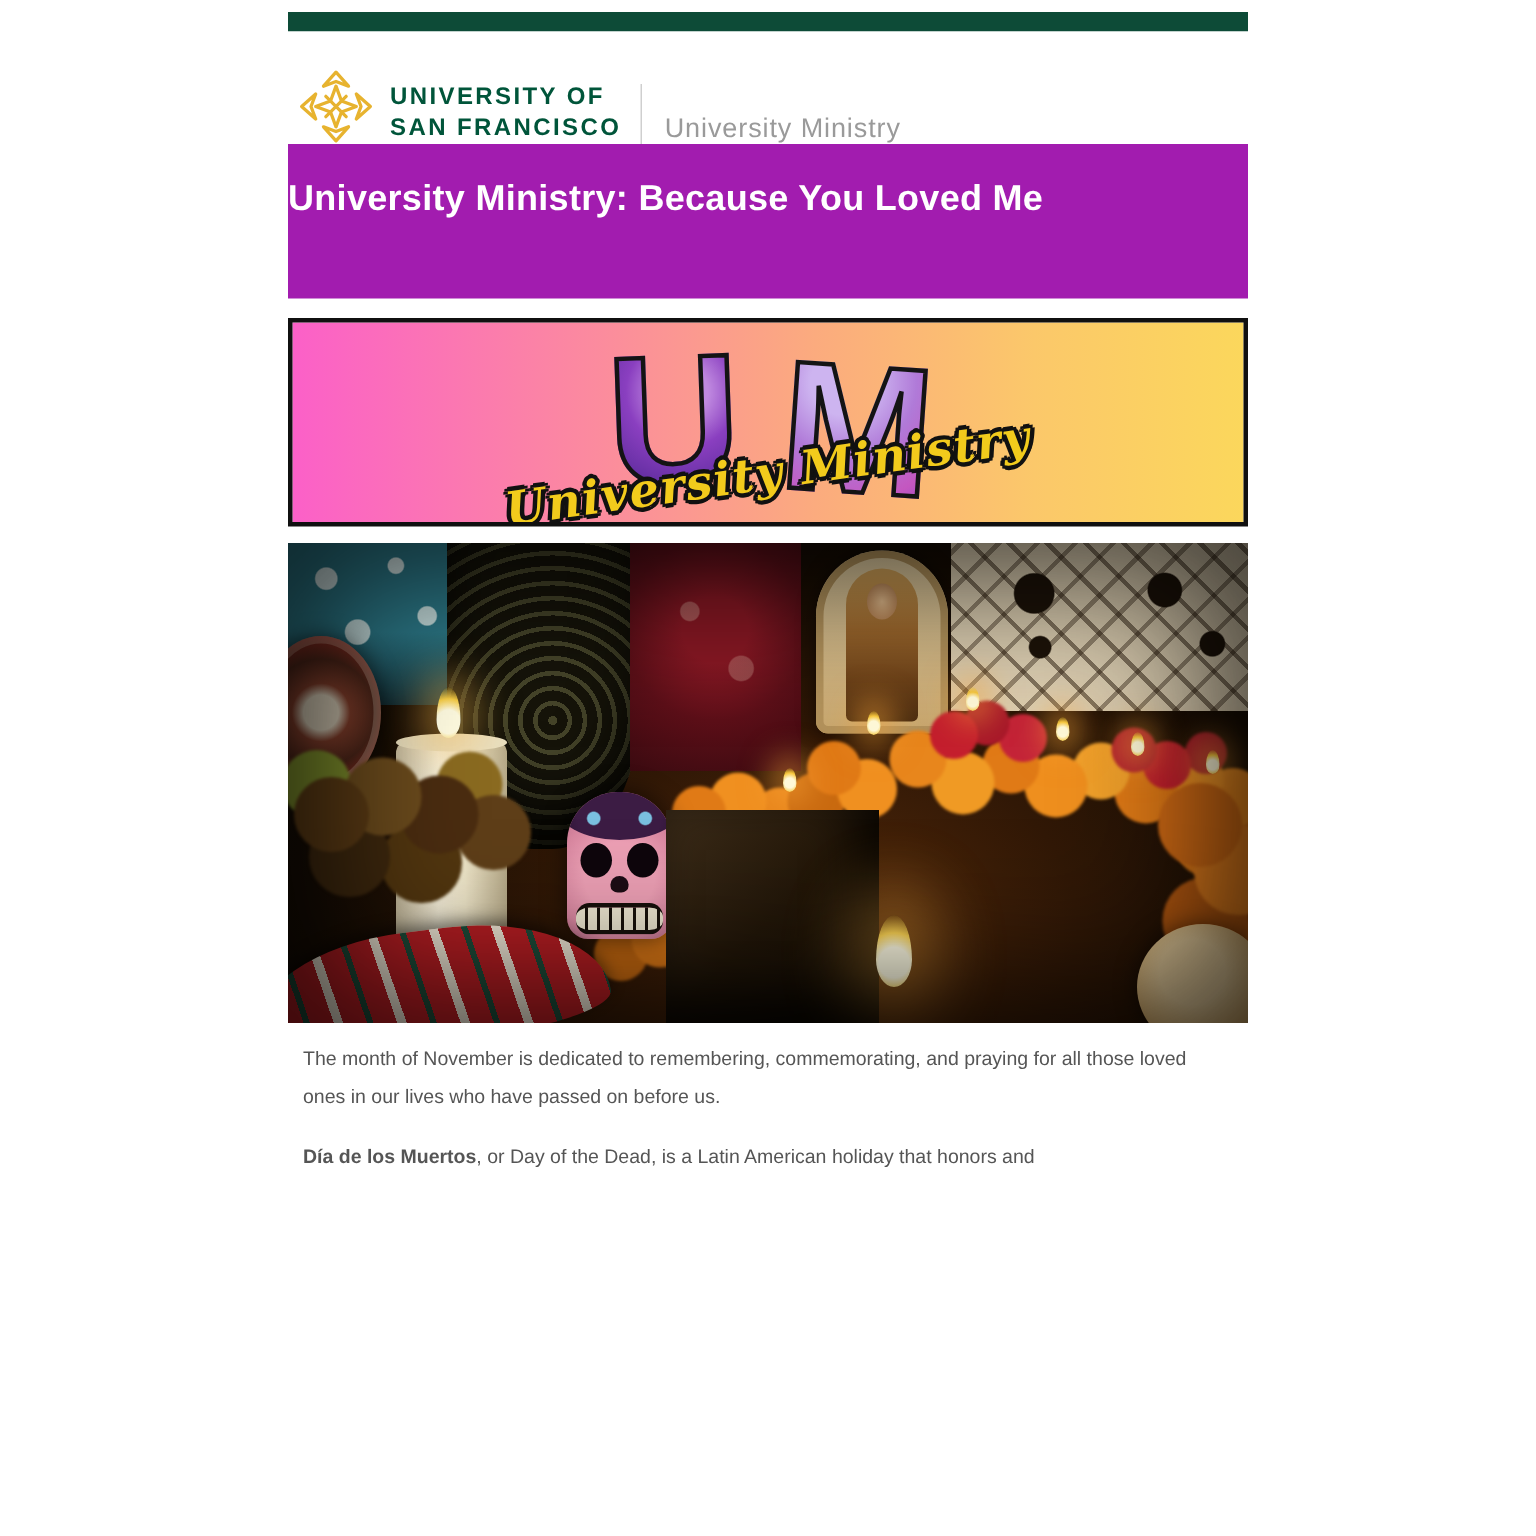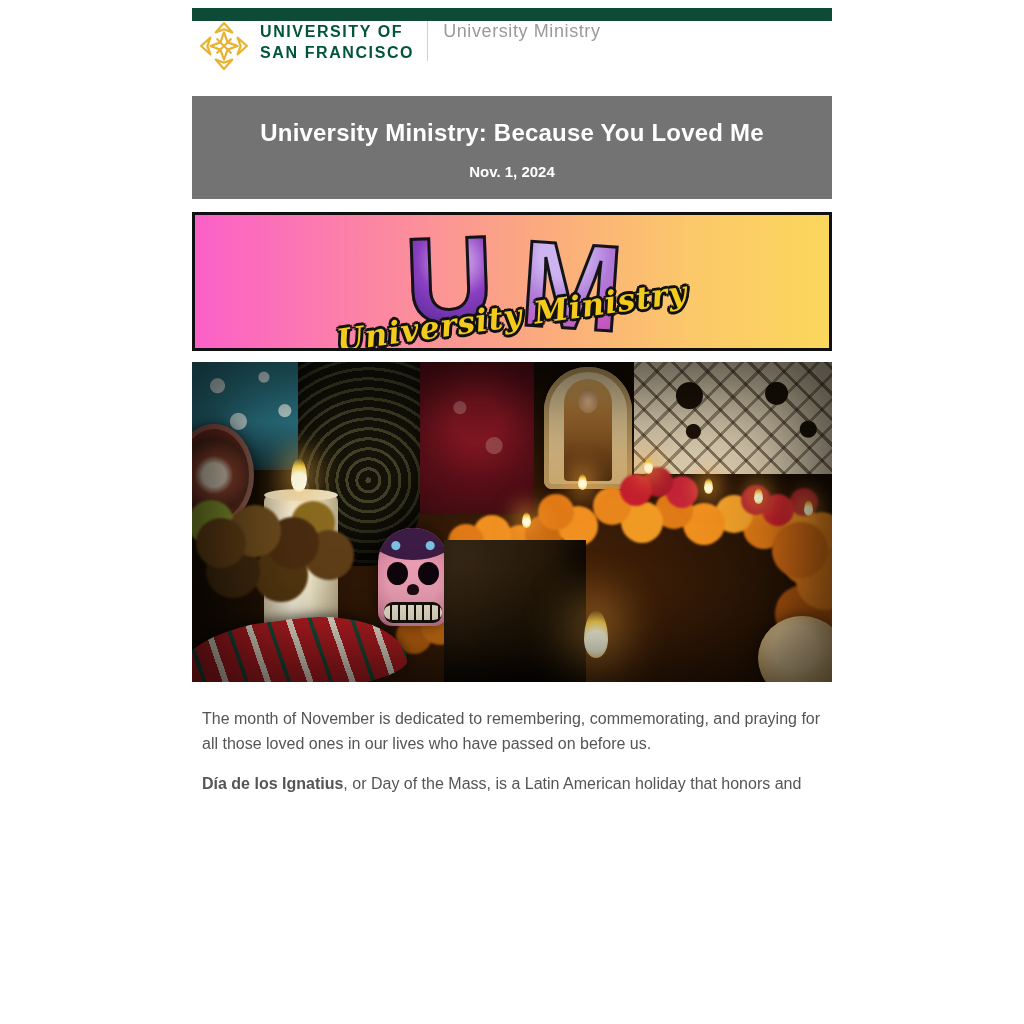--- a/index.html
+++ b/index.html
@@ -4,28 +4,28 @@
 <style>
   * { margin:0; padding:0; box-sizing:border-box; }
   html,body { background:#ffffff; width:1024px; }
   body { height:1024px; overflow:hidden; font-family:"Liberation Sans", sans-serif; }
   .content { width:640px; margin:0 auto; }
 
   
   .topbar { height:13px; margin-top:8px; background:#0d4b37; }
 
   
-  .header { height:75px; background:#fff; display:flex; align-items:flex-start; padding-left:7px; }
+  .header { height:75px; background:#fff; display:flex; align-items:flex-end; padding-left:7px; }
   .crest { width:50px; height:50px; display:inline-block; }
   .wordmark { margin-left:11px; color:#00553a; font-weight:bold; font-size:16px; letter-spacing:1.6px; line-height:21px; white-space:nowrap; }
   .hdr-divider { width:1px; height:40px; background:#cfcfcf; margin:0 15px 0 13px; }
   .dept { color:#9a9a9a; font-size:18px; letter-spacing:0.6px; white-space:nowrap; }
 
   
-  .title-banner { height:103px; background:#737373; text-align:center; padding-top:23px; }
+  .title-banner { height:103px; background:#a21caf; padding-top:23px; }
   .title-banner h1 { color:#ffffff; font-size:24px; font-weight:bold; letter-spacing:0.2px; }
   .title-banner .date { color:#ffffff; font-size:15px; font-weight:bold; margin-top:16px; }
 
   
   .gap13 { height:13px; } .gap11 { height:11px; }
   .um-banner { position:relative; height:139px; border:3px solid #101010;
     background:linear-gradient(90deg,#fb60c8 0%,#fb8b9e 32%,#fbab7e 55%,#fbc86a 78%,#fbd75c 100%);
     overflow:hidden; }
   .um-letters { position:absolute; left:50%; top:4px; transform:translateX(-50%); white-space:nowrap;
     font-weight:bold; font-size:122px; line-height:1; letter-spacing:-4px; }
@@ -130,21 +130,21 @@
   .pan { right:-14px; bottom:-18px; width:88px; height:84px; border-radius:50%;
     background:radial-gradient(circle at 42% 38%, #ecd2a0 0 30%, #d0a868 65%, #9a7038 100%);
     box-shadow:0 0 14px rgba(0,0,0,.5); }
   .bflame { left:392px; top:248px; width:24px; height:48px;
     border-radius:50% 50% 50% 50% / 62% 62% 38% 38%;
     background:radial-gradient(circle at 50% 66%, #fffce4 0 30%, #f8d052 58%, rgba(246,150,30,.12) 100%);
     box-shadow:0 0 42px 20px rgba(255,180,70,.4); }
   .vignette { left:0; top:0; right:0; bottom:0; box-shadow:inset 0 0 90px 28px rgba(0,0,0,.7); }
 
   
-  .bodytext { padding:25px 10px 0 10px; color:#555555; font-size:16px; line-height:24.5px; }
+  .bodytext { padding:12px 10px 0 10px; color:#555555; font-size:13px; line-height:24.5px; }
   .bodytext p { margin:0 0 16px 0; }
   .bodytext b { font-weight:bold; }
 </style>
 </head>
 <body>
 
 <div class="content">
 
   <div class="topbar"></div>
 
@@ -164,21 +164,20 @@
     <div class="wordmark">
       <div>UNIVERSITY OF</div>
       <div>SAN FRANCISCO</div>
     </div>
     <div class="hdr-divider"></div>
     <div class="dept">University Ministry</div>
   </div>
 
   <div class="title-banner">
     <h1>University Ministry: Because You Loved Me</h1>
-    <div class="date">Nov. 1, 2024</div>
   </div>
 
   <div class="gap13"></div>
 
   <div class="um-banner">
     <div class="um-letters">
       <span class="uL">U</span>
       <span class="mL">M</span>
     </div>
     <div class="um-script">University Ministry</div>
@@ -216,16 +215,16 @@
     <div class="fruitsL"></div>
     <div class="basket-rim"></div>
     <div class="fruitsR"></div>
     <div class="pan"></div>
     <div class="bflame"></div>
     <div class="vignette"></div>
   </div>
 
   <div class="bodytext">
     <p><b></b><span>The month of November is dedicated to remembering, commemorating, and praying for all those loved ones in our lives who have passed on before us.</span></p>
-    <p><b>Día de los Ignatius</b><span>, or Day of the Mass, is a Latin American holiday that honors and</span></p>
+    <p><b>Día de los Muertos</b><span>, or Day of the Dead, is a Latin American holiday that honors and</span></p>
   </div>
 
 </div>
 
 </body></html>

